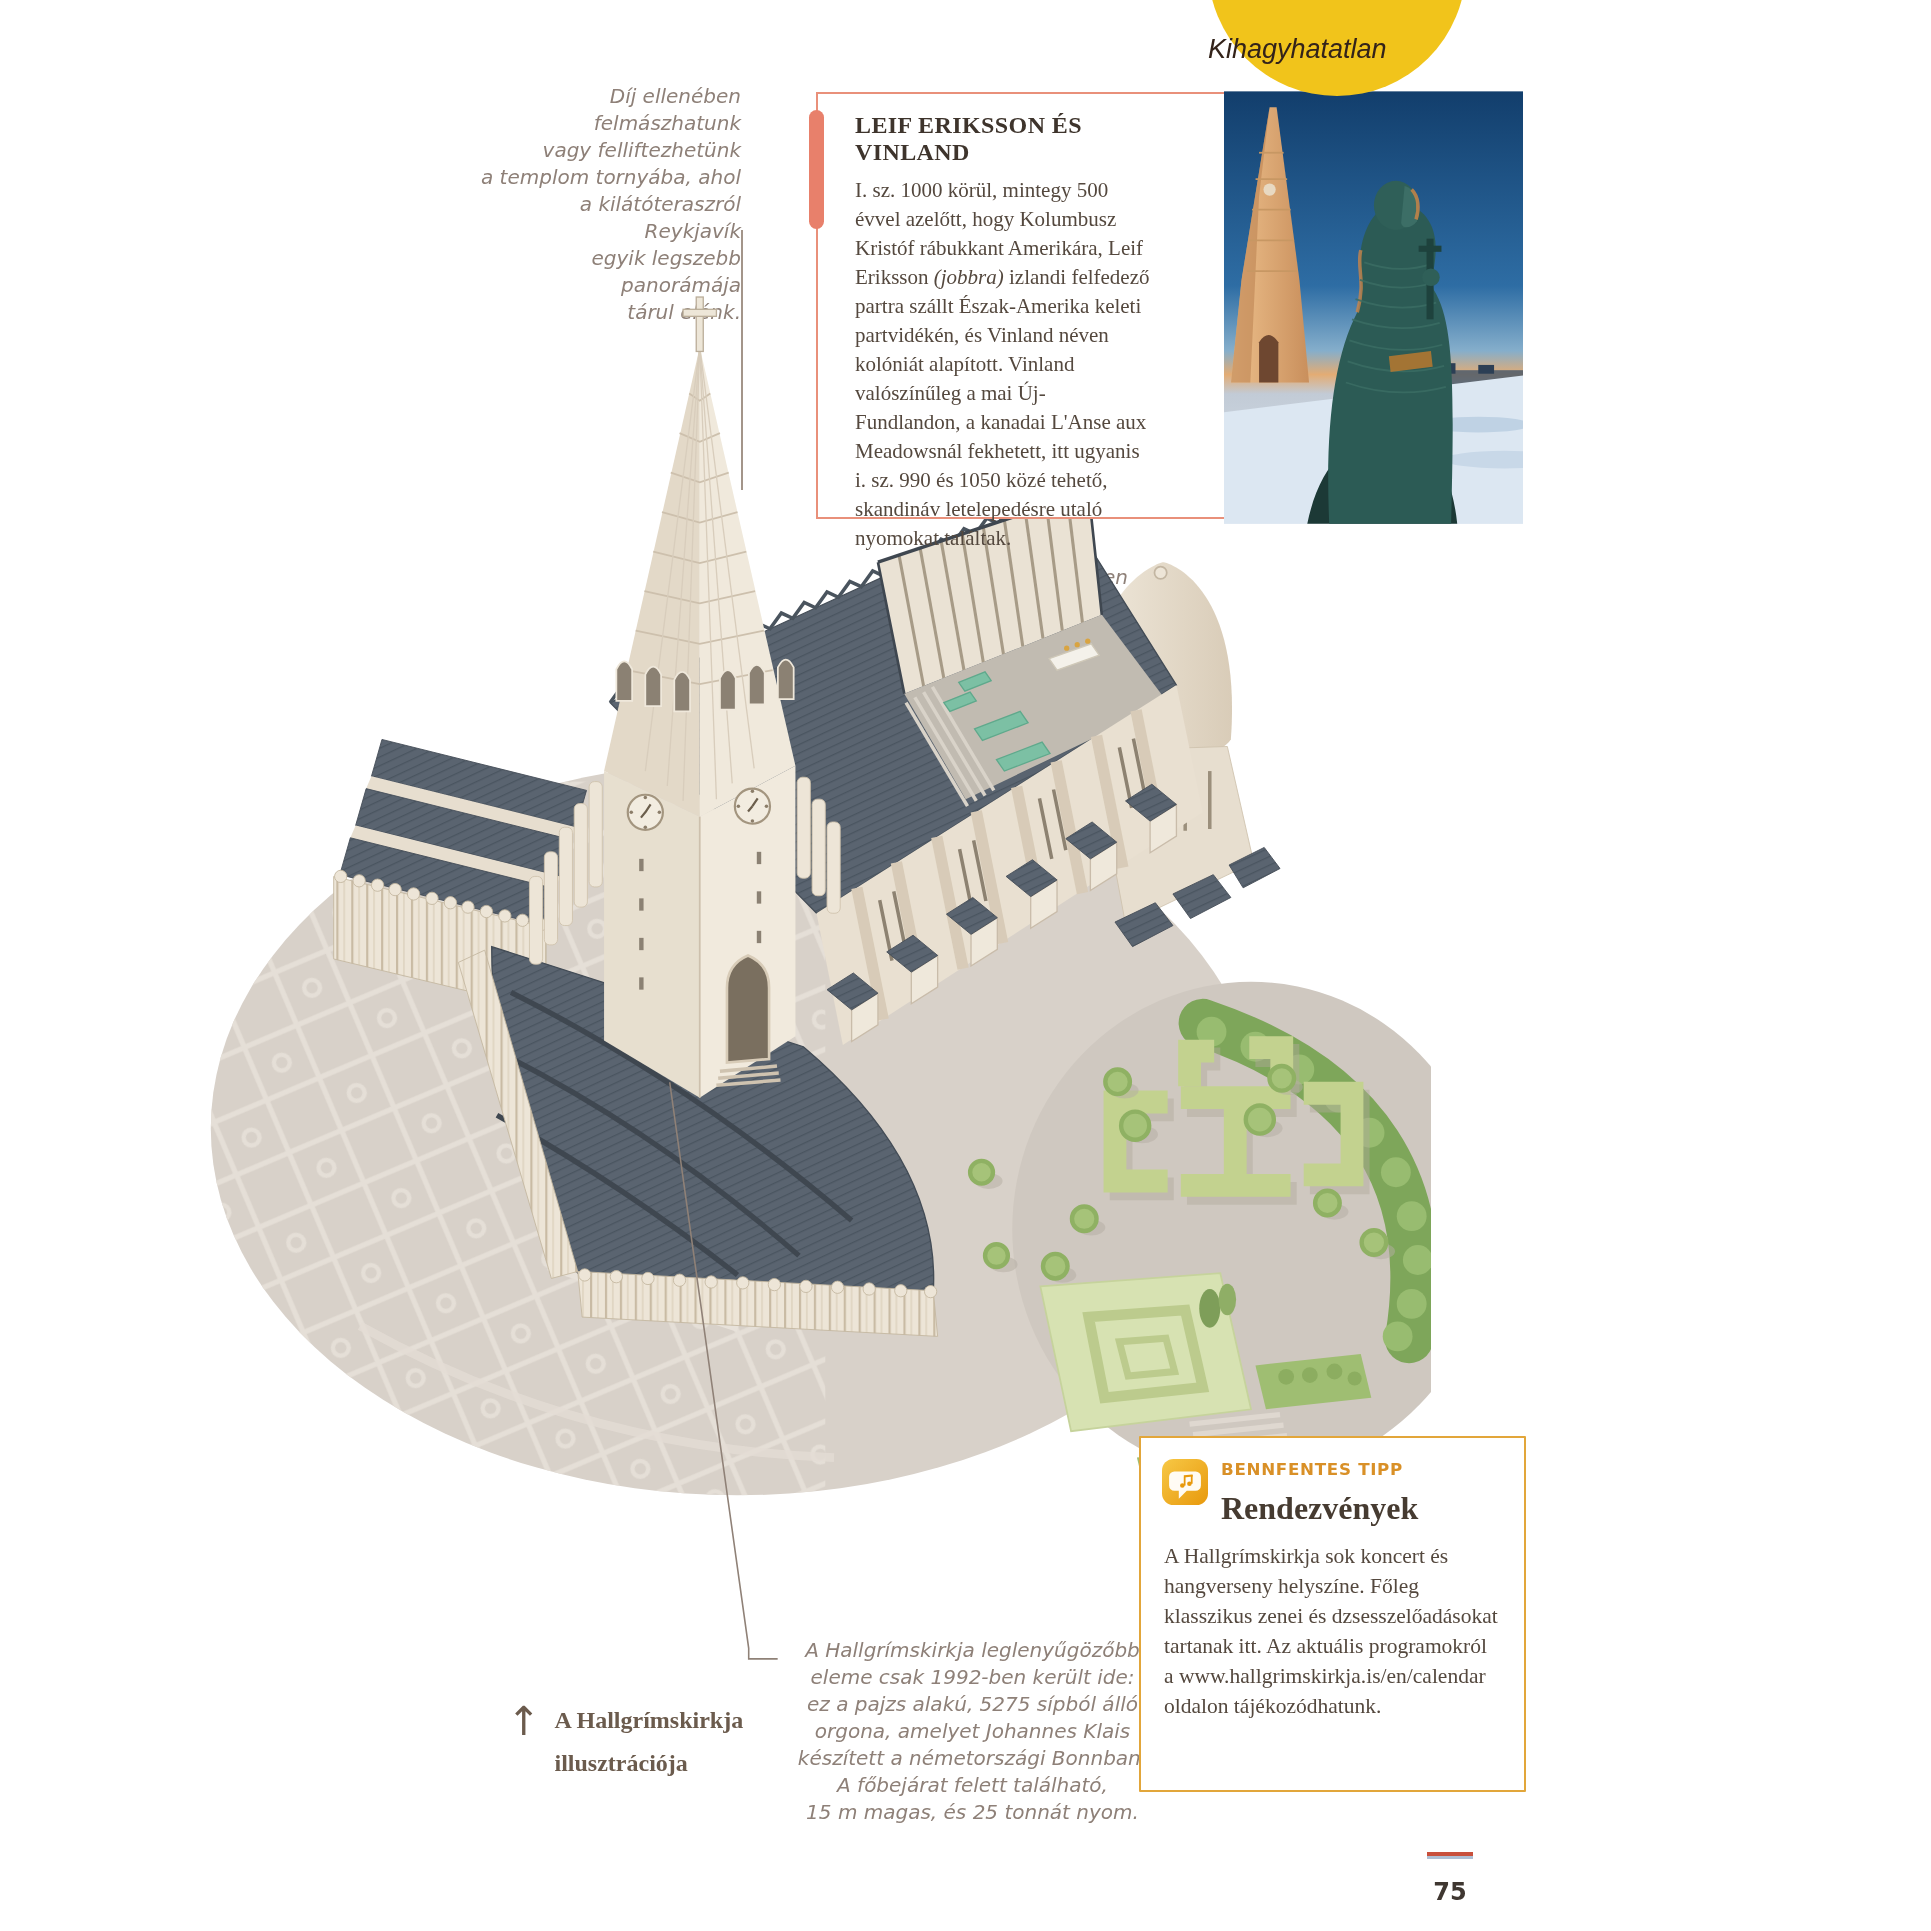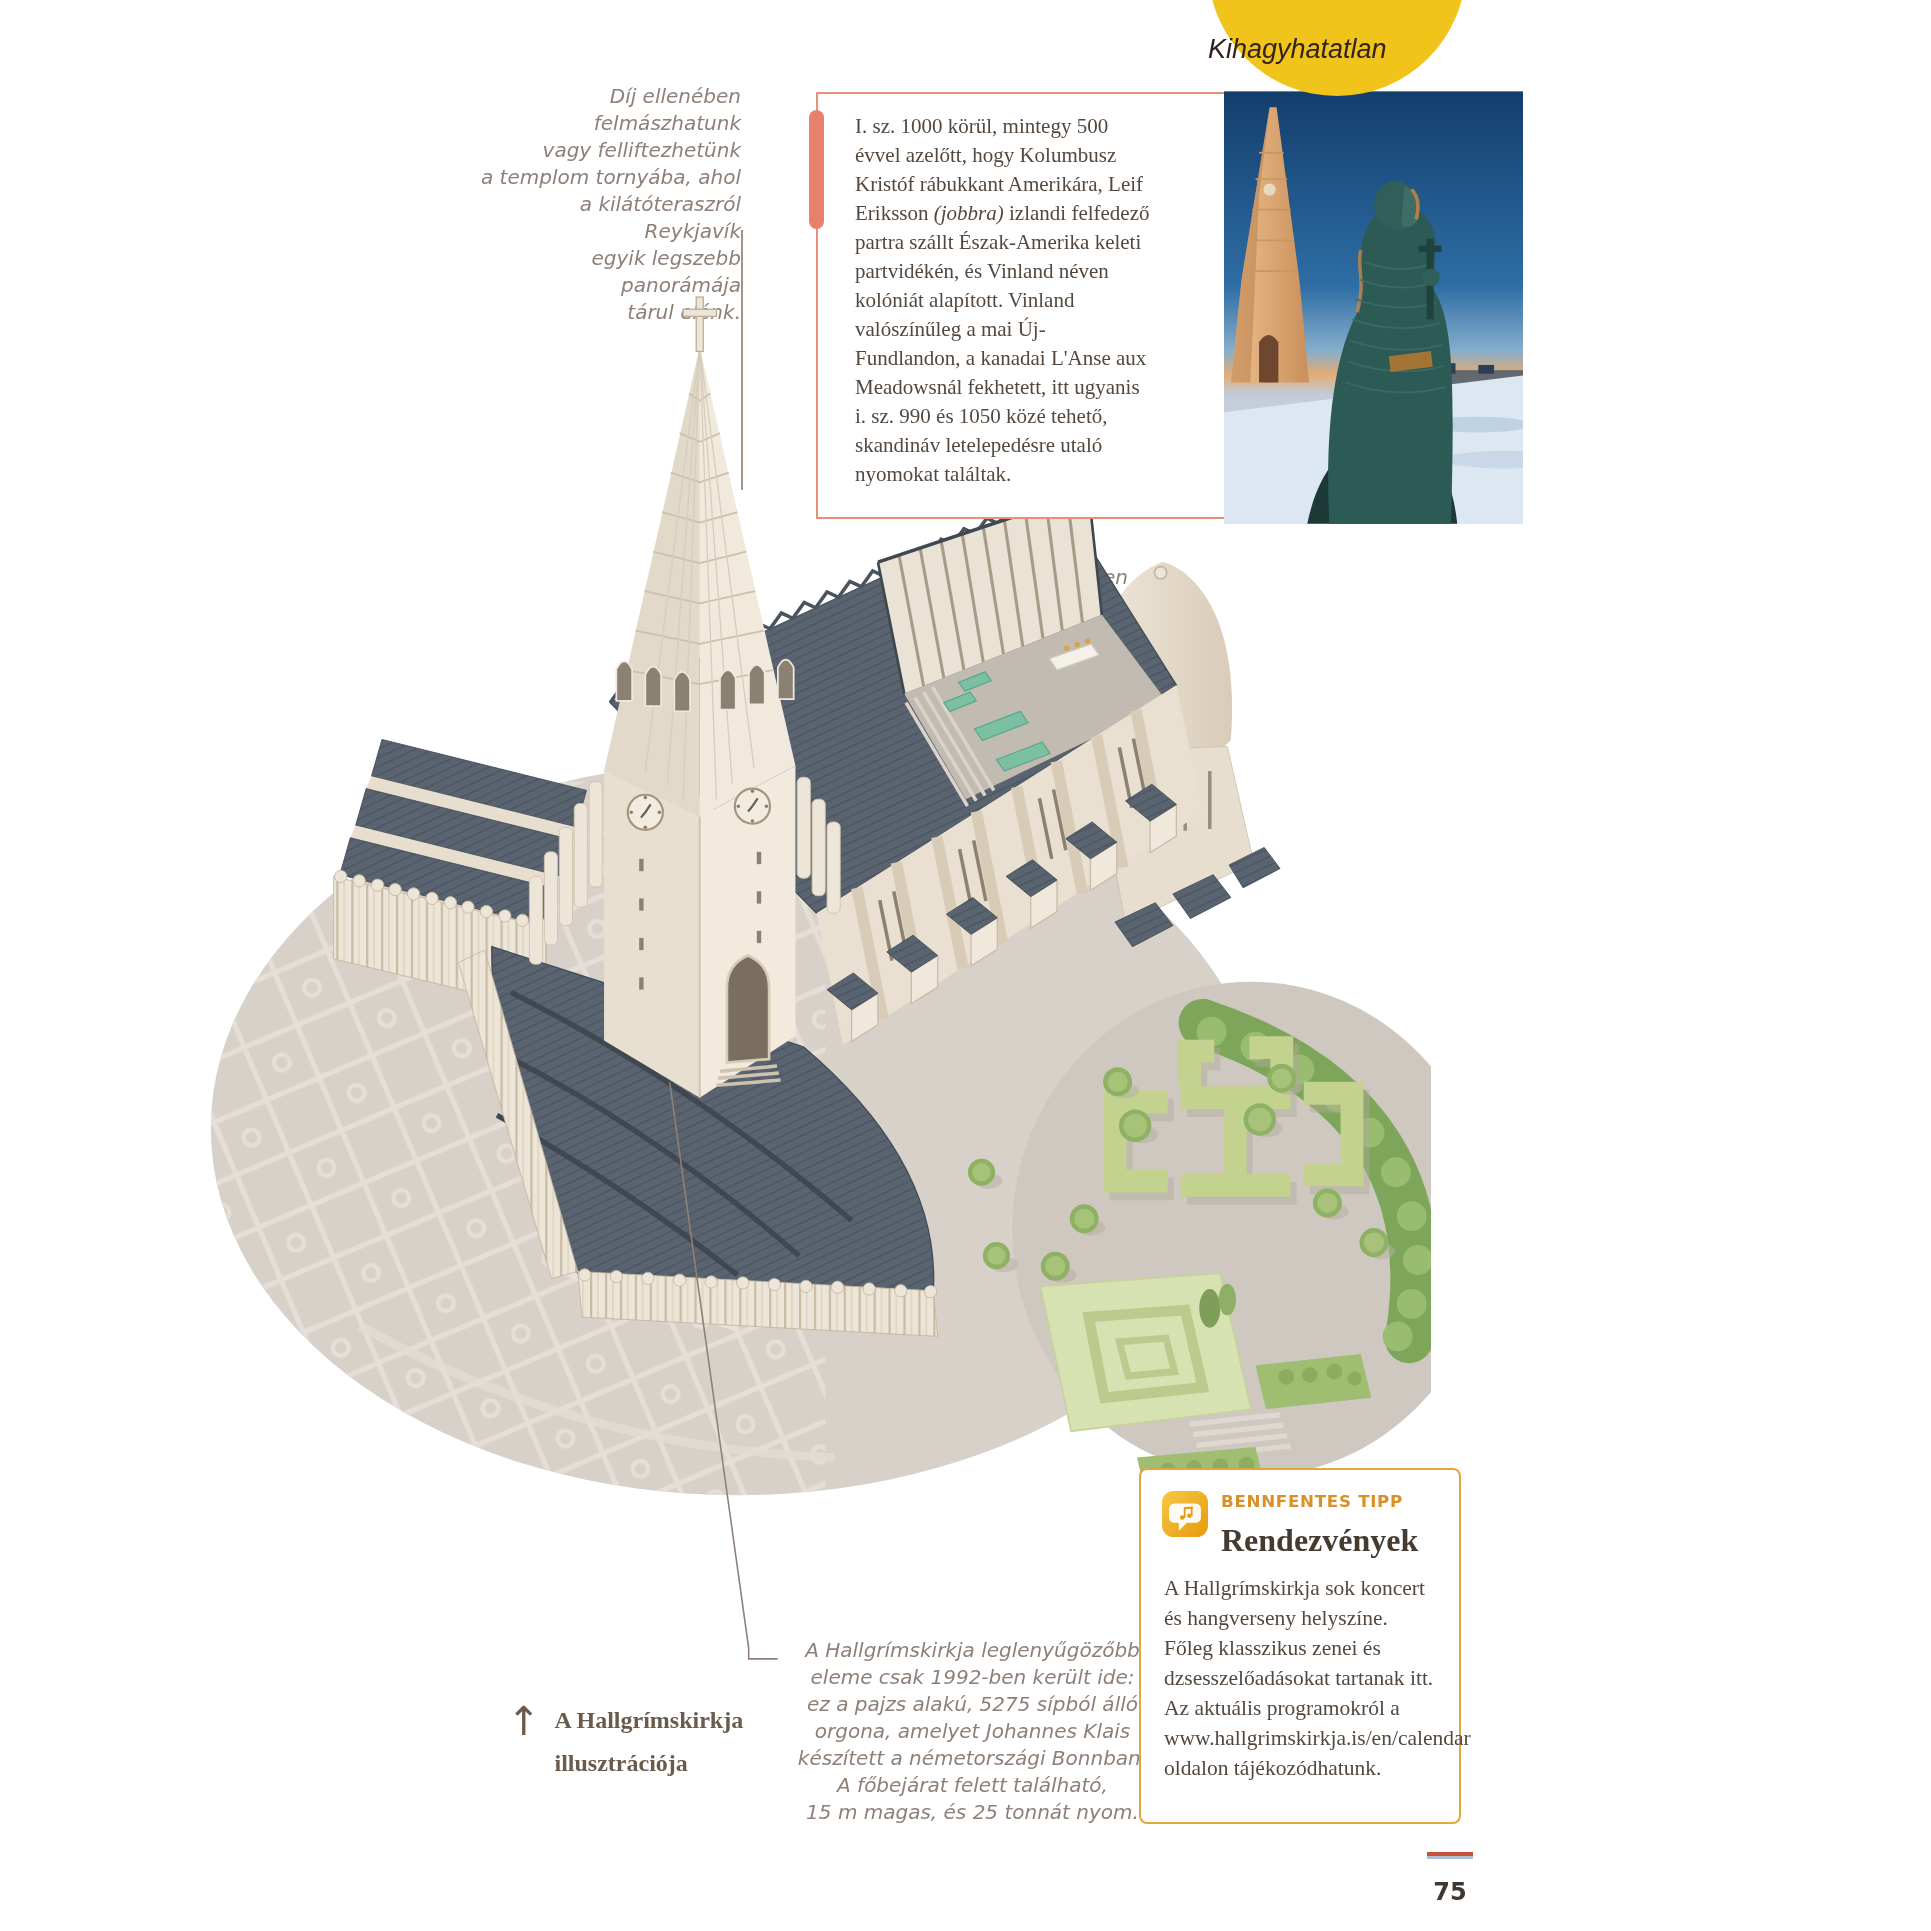--- a/index.html
+++ b/index.html
@@ -14,21 +14,21 @@
   #badge .lbl{position:absolute;left:0;right:0;top:196px;font-family:Liberation Sans, sans-serif;font-style:italic;font-size:27px;color:#33231A;}
   
   #leif-box{left:816px;top:92px;width:705px;height:427px;border:2.6px solid var(--c-leif_border,#E9907A);box-sizing:border-box;background:#fff;z-index:3;}
   #leif-accent{position:absolute;left:-8.8px;top:16px;width:15px;height:119px;border-radius:8px;background:var(--c-leif_accent,#E8806B);}
   #leif-text{position:absolute;left:37px;top:17.6px;width:295px;}
   #leif-title{font-family:"Liberation Serif",serif;font-weight:bold;font-size:24px;letter-spacing:0.4px;color:#3E342C;margin-bottom:10.5px;}
   #leif-body{font-family:"Liberation Serif",serif;font-size:21px;line-height:29px;color:var(--c-body,#54483E);}
   #leif-body .it{font-style:italic;}
   #leif-photo{position:absolute;left:406px;top:-2.6px;width:299px;height:433px;overflow:hidden;}
   
-  #tip-box{left:1139px;top:1468px;width:322px;height:356px;border:2.6px solid var(--c-tip_border,#E2A63A);border-radius:8px;box-sizing:border-box;background:#fff;}
+  #tip-box{left:1139px;top:1436px;width:387px;height:356px;border:2.6px solid var(--c-tip_border,#E2A63A);border-radius:1px;box-sizing:border-box;background:#fff;}
   #tip-head{display:flex;gap:13px;padding:21px 17.6px 0 21px;align-items:flex-start;}
   #tip-kicker{font-size:16.7px;font-weight:bold;letter-spacing:0.7px;color:var(--c-tip_kicker,#D99027);font-family:"DejaVu Sans",sans-serif;}
   #tip-title{font-family:"Liberation Serif",serif;font-weight:bold;font-size:32px;color:#463B31;margin-top:11px;}
   #tip-body{padding:14px 24px 0 23px;font-family:"Liberation Serif",serif;font-size:21.5px;line-height:30px;color:var(--c-body,#54483E);}
   
   #illus-cap{left:507px;top:1699px;display:flex;align-items:flex-start;gap:14px;color:#6B5B4D;}
   #illus-arrow{font-size:40px;line-height:40px;margin-top:1.8px;font-family:"DejaVu Sans",sans-serif;}
   #illus-text{font-family:"Liberation Serif",serif;font-size:24px;line-height:43px;font-weight:600;white-space:pre-line;}
   
   #tower-leader{left:741px;top:230px;width:1.8px;height:260px;background:#A3958A;z-index:2;}
@@ -49,20 +49,21 @@
 a templom tornyába, ahol
 a kilátóteraszról Reykjavík
 egyik legszebb panorámája
 tárul elénk.</div>
 
   <div class="abs" id="tower-leader"></div>
 
   <div class="abs" id="leif-box">
     <div id="leif-accent"></div>
     <div id="leif-text">
+      <div id="leif-title">LEIF ERIKSSON ÉS VINLAND</div>
       <div id="leif-body"><span>I. sz. 1000 körül, mintegy 500 évvel azelőtt, hogy Kolumbusz Kristóf rábukkant Amerikára, Leif Eriksson </span><span class="it">(jobbra)</span><span> izlandi felfedező partra szállt Észak-Amerika keleti partvidékén, és Vinland néven kolóniát alapított. Vinland valószínűleg a mai Új-Fundlandon, a kanadai L'Anse aux Meadowsnál fekhetett, itt ugyanis i. sz. 990 és 1050 közé tehető, skandináv letelepedésre utaló nyomokat találtak.</span></div>
     </div>
 
     <div id="leif-photo">
       <svg width="299" height="433" viewBox="0 0 341 493">
         <defs>
           <linearGradient id="sky" x1="0" y1="0" x2="0" y2="1">
             <stop offset="0" stop-color="#123E6C"></stop>
               <stop offset=".45" stop-color="#2E6DA4"></stop>
             <stop offset=".60" stop-color="#85AECB"></stop>

